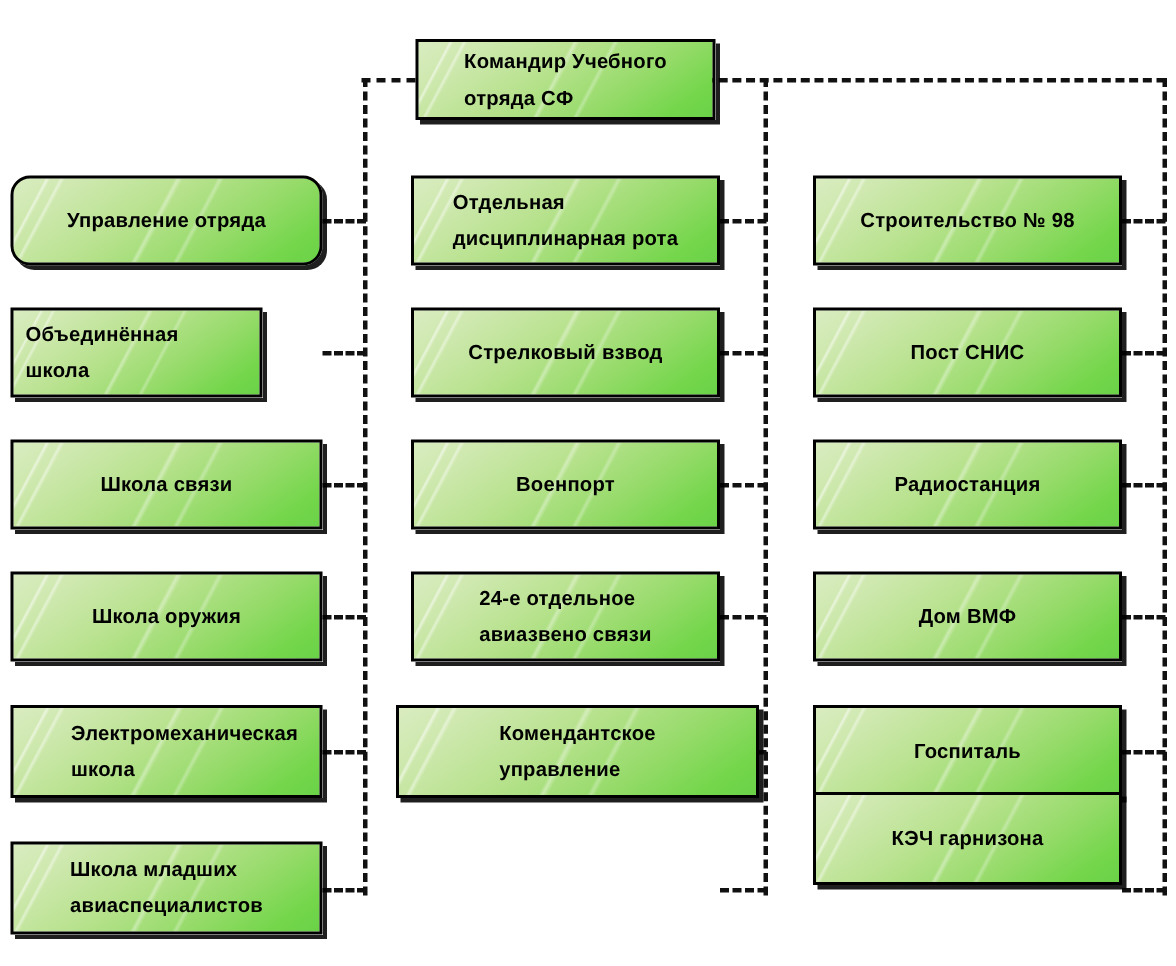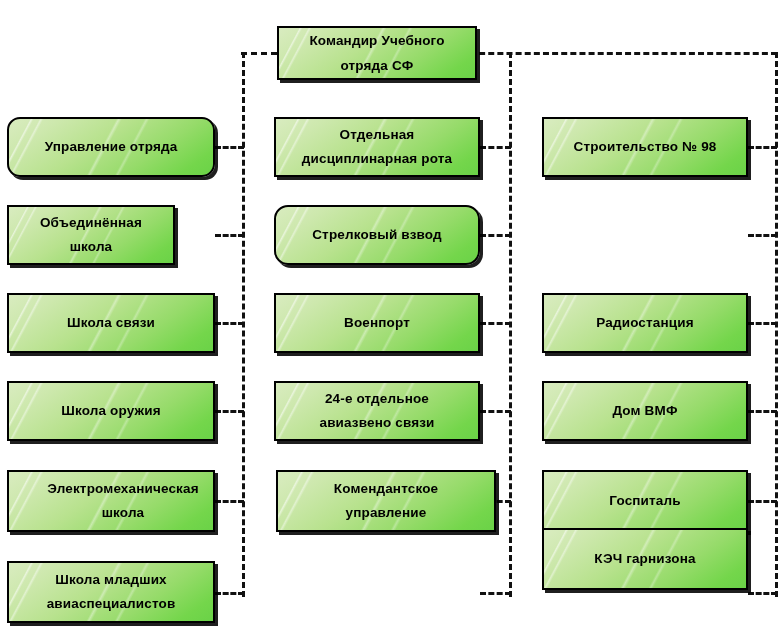--- a/index.html
+++ b/index.html
@@ -64,21 +64,20 @@
         #d9ecc0 0%,
         #cde8ad 18%,
         #b8e28e 42%,
         #96db6a 68%,
         #74d64b 88%,
         #6ad247 100%);
     box-shadow: 3px 3px 0 0 rgba(0,0,0,0.88);
     display: flex;
     align-items: center;
     justify-content: center;
-    text-align: center;
   }
   .node .label {
     color: #000000;
     font-weight: bold;
     font-size: 13.5px;
     line-height: 24px;
     letter-spacing: 0.15px;
     padding: 0 8px;
     white-space: pre-line;
     user-select: none;
@@ -145,37 +144,40 @@
   </div>
   <div class="node" style="left:7px; top:561px; width:208px; height:62px;">
     <span class="label">Школа младших
 авиаспециалистов</span>
   </div>
 
   <div class="node" style="left:274px; top:117px; width:206px; height:60px;">
     <span class="label">Отдельная
 дисциплинарная рота</span>
   </div>
-  <div class="node" style="left:274px; top:205px; width:206px; height:60px;border-radius:14px;">
+  <div class="node" style="left:274px; top:205px; width:206px; height:60px;">
     <span class="label">Стрелковый взвод</span>
   </div>
   <div class="node" style="left:274px; top:293px; width:206px; height:60px;">
     <span class="label">Военпорт</span>
   </div>
   <div class="node" style="left:274px; top:381px; width:206px; height:60px;">
     <span class="label">24-е отдельное
 авиазвено связи</span>
   </div>
-  <div class="node" style="left:276px; top:470px; width:220px; height:62px;">
+  <div class="node" style="left:264px; top:470px; width:242px; height:62px;">
     <span class="label">Комендантское
 управление</span>
   </div>
 
   <div class="node" style="left:542px; top:117px; width:206px; height:60px;">
     <span class="label">Строительство № 98</span>
+  </div>
+  <div class="node" style="left:542px; top:205px; width:206px; height:60px;">
+    <span class="label">Пост СНИС</span>
   </div>
   <div class="node" style="left:542px; top:293px; width:206px; height:60px;">
     <span class="label">Радиостанция</span>
   </div>
   <div class="node" style="left:542px; top:381px; width:206px; height:60px;">
     <span class="label">Дом ВМФ</span>
   </div>
   <div class="node" style="left:542px; top:470px; width:206px; height:62px;">
     <span class="label">Госпиталь</span>
   </div>

